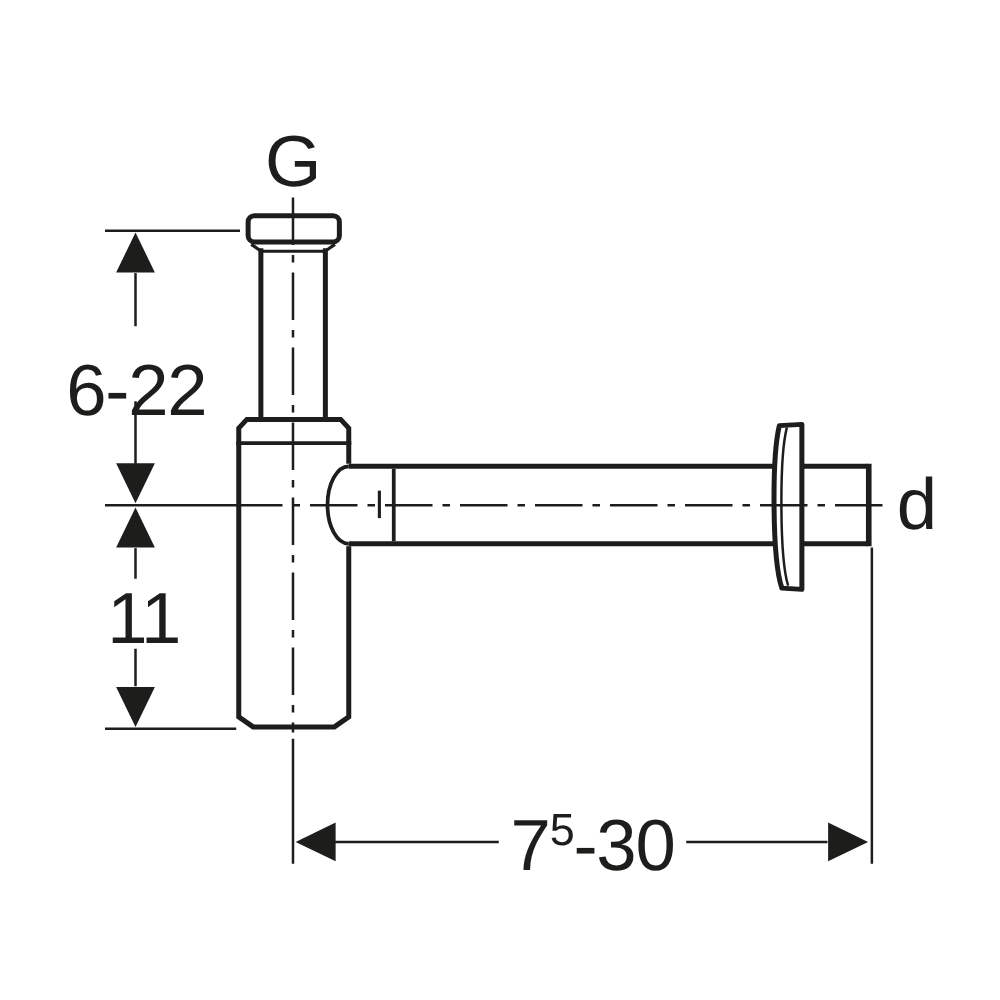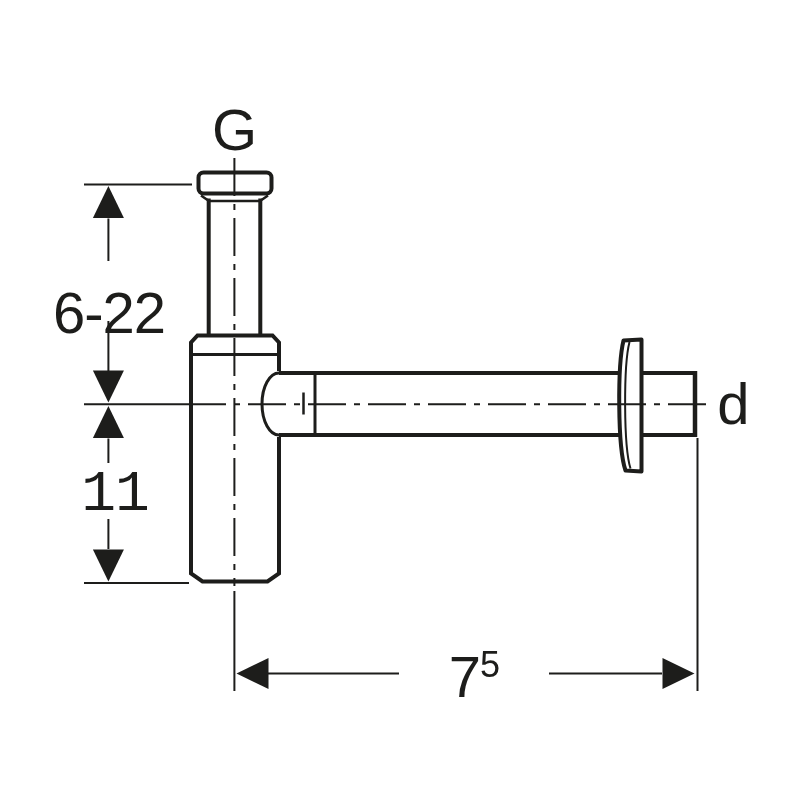--- a/index.html
+++ b/index.html
@@ -115,22 +115,23 @@
       <line class="stroke w2" x1="549" y1="673.5" x2="662" y2="673.5"></line>
       <polygon class="solidfill" points="236.5,673.5 268.5,658 268.5,689"></polygon>
       <polygon class="solidfill" points="694.5,673.5 662.5,658 662.5,689"></polygon>
     </g>
   </svg>
 
   <div class="label" style="left:234px; top:130px;">G</div>
 
   <div class="label" style="left:109px; top:295px;margin-top:18px;">6-22</div>
 
-  <div class="label" style="left:115px; top:495px;font-family:Liberation Mono, monospace;">11</div>
+  <div class="label" style="left:115px; top:495px;">11</div>
 
   <div class="label dim-composite" style="left:474px; top:677px;">
     <span>7</span>
     <span class="sup">5</span>
+    <span>-30</span>
   </div>
 
   <div class="label" style="left:733px; top:404px;">d</div>
 
 </div>
 
 </body></html>

